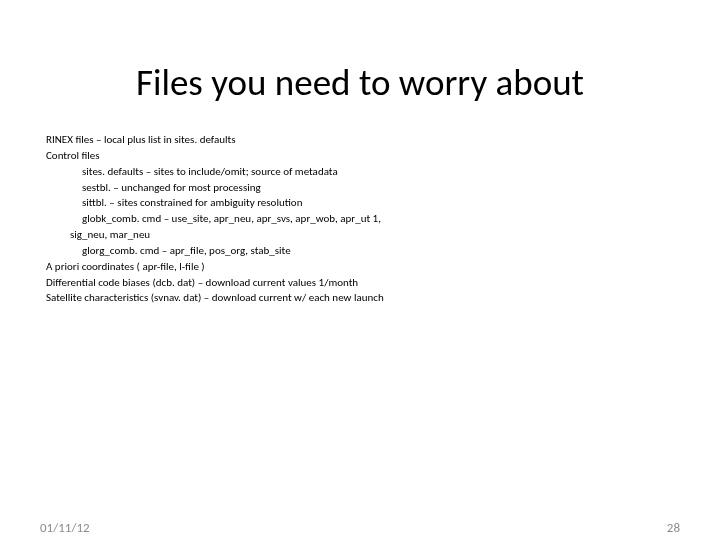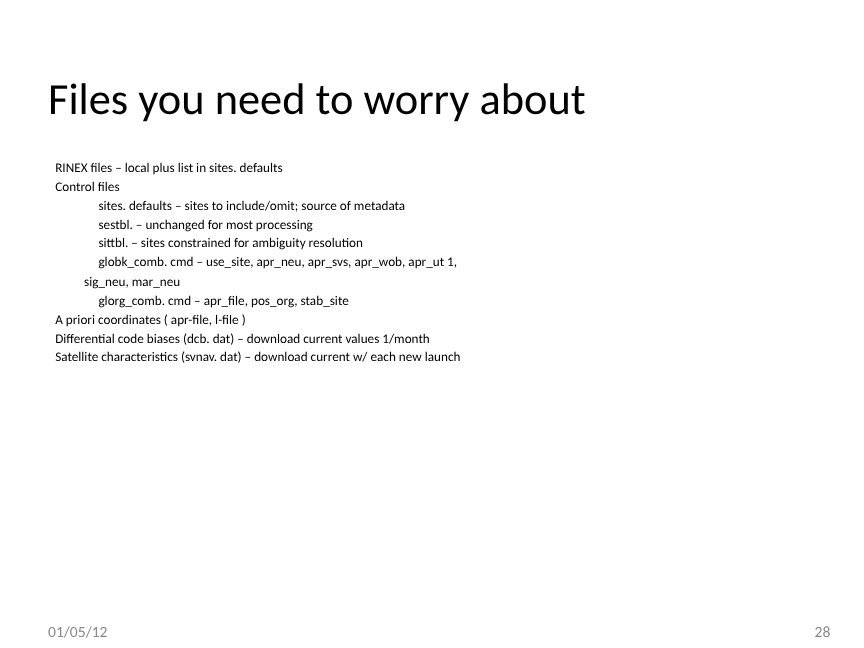--- a/index.html
+++ b/index.html
@@ -1,43 +1,43 @@
 <!DOCTYPE html>
 <html><head>
   <meta charset="utf-8">
   <style>
     * { margin: 0; padding: 0; box-sizing: border-box; }
     html, body { width: 720px; height: 540px; background: #fff; font-family: Calibri, Arial, sans-serif; color: #000; }
     .slide { width: 720px; height: 540px; position: relative; padding: 50px 40px 40px 40px; }
-    .title { font-size: 37px; font-weight: 400; margin-bottom: 28px; margin-top: 10px; letter-spacing: 0px; }
+    .title { font-size: 37px; font-weight: 400; text-align: center; margin-bottom: 28px; margin-top: 10px; letter-spacing: 0px; }
     .content { font-size: 11px; line-height: 1.35; padding-left: 6px; }
     .content div { margin-bottom: 1px; }
     .indent { padding-left: 36px; }
     .indent2 { padding-left: 24px; }
     .footer { position: absolute; bottom: 20px; left: 0; right: 0; width: 100%; font-size: 13px; color: #8A8A8A; }
     .footer-left { position: absolute; left: 40px; }
     .footer-center { position: absolute; left: 0; right: 0; text-align: center; margin-top: 18px; }
-    .footer-right { position: absolute; right: 28px; }
+    .footer-right { position: absolute; right: 40px; }
   </style>
 </head>
 <body>
 
 <div class="slide">
   <h1 class="title">Files you need to worry about</h1>
   <div class="content">
     <div>RINEX files – local plus list in sites. defaults</div>
     <div>Control files</div>
     <div class="indent">sites. defaults – sites to include/omit; source of metadata</div>
     <div class="indent">sestbl. – unchanged for most processing</div>
     <div class="indent">sittbl. – sites constrained for ambiguity resolution</div>
     <div class="indent">globk_comb. cmd –  use_site, apr_neu, apr_svs, apr_wob, apr_ut 1,</div>
     <div class="indent2">sig_neu, mar_neu</div>
     <div class="indent">glorg_comb. cmd – apr_file, pos_org, stab_site</div>
     <div>A priori coordinates ( apr-file,  l-file )</div>
     <div>Differential code biases (dcb. dat) –  download current values 1/month</div>
     <div>Satellite characteristics (svnav. dat) – download current w/ each new launch</div>
   </div>
   <div class="footer">
-    <span class="footer-left">01/05/12</span>
+    <span class="footer-left">01/11/12</span>
     <span class="footer-center">GAMIT Processing</span>
     <span class="footer-right">28</span>
   </div>
 </div>
 
 </body></html>

